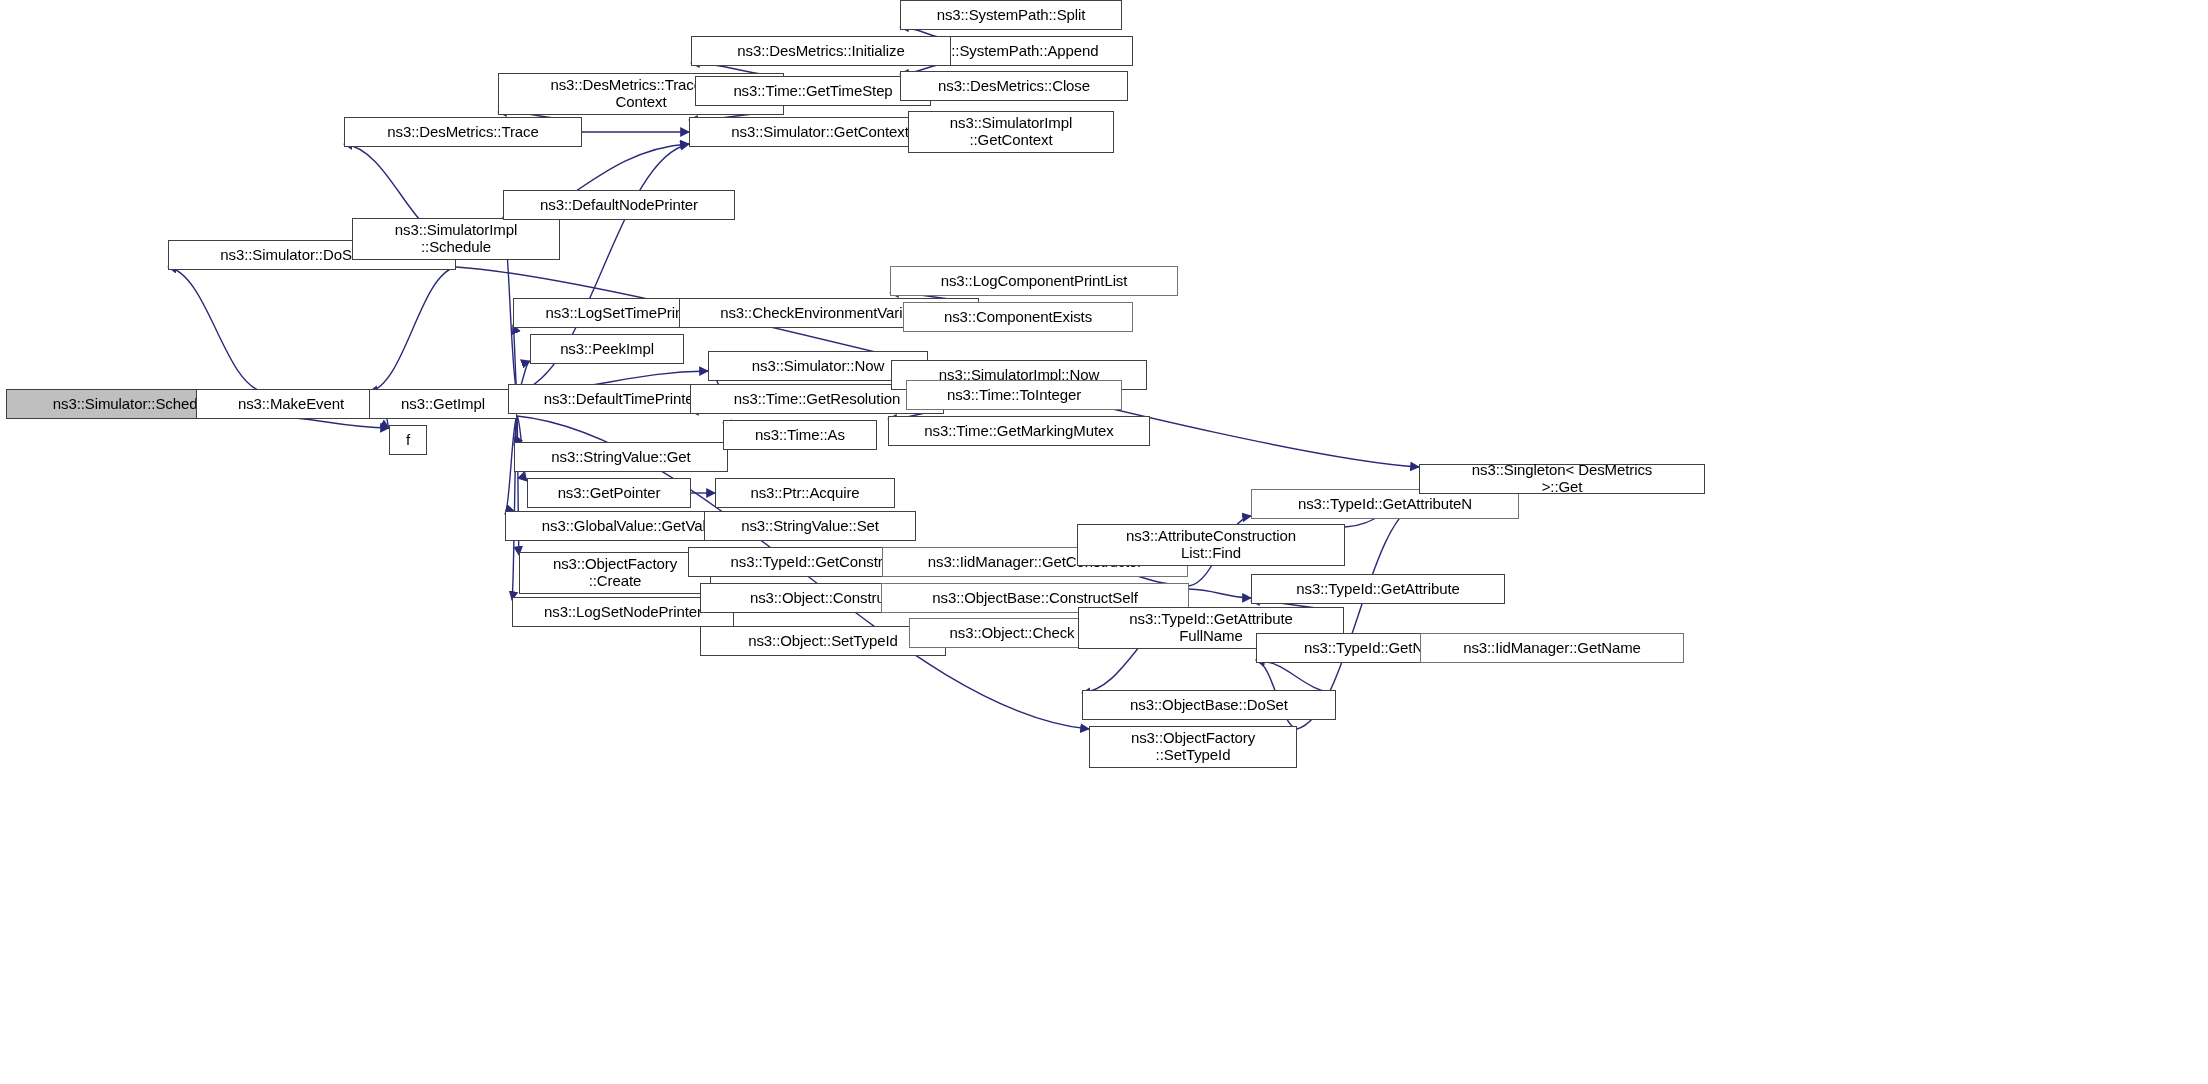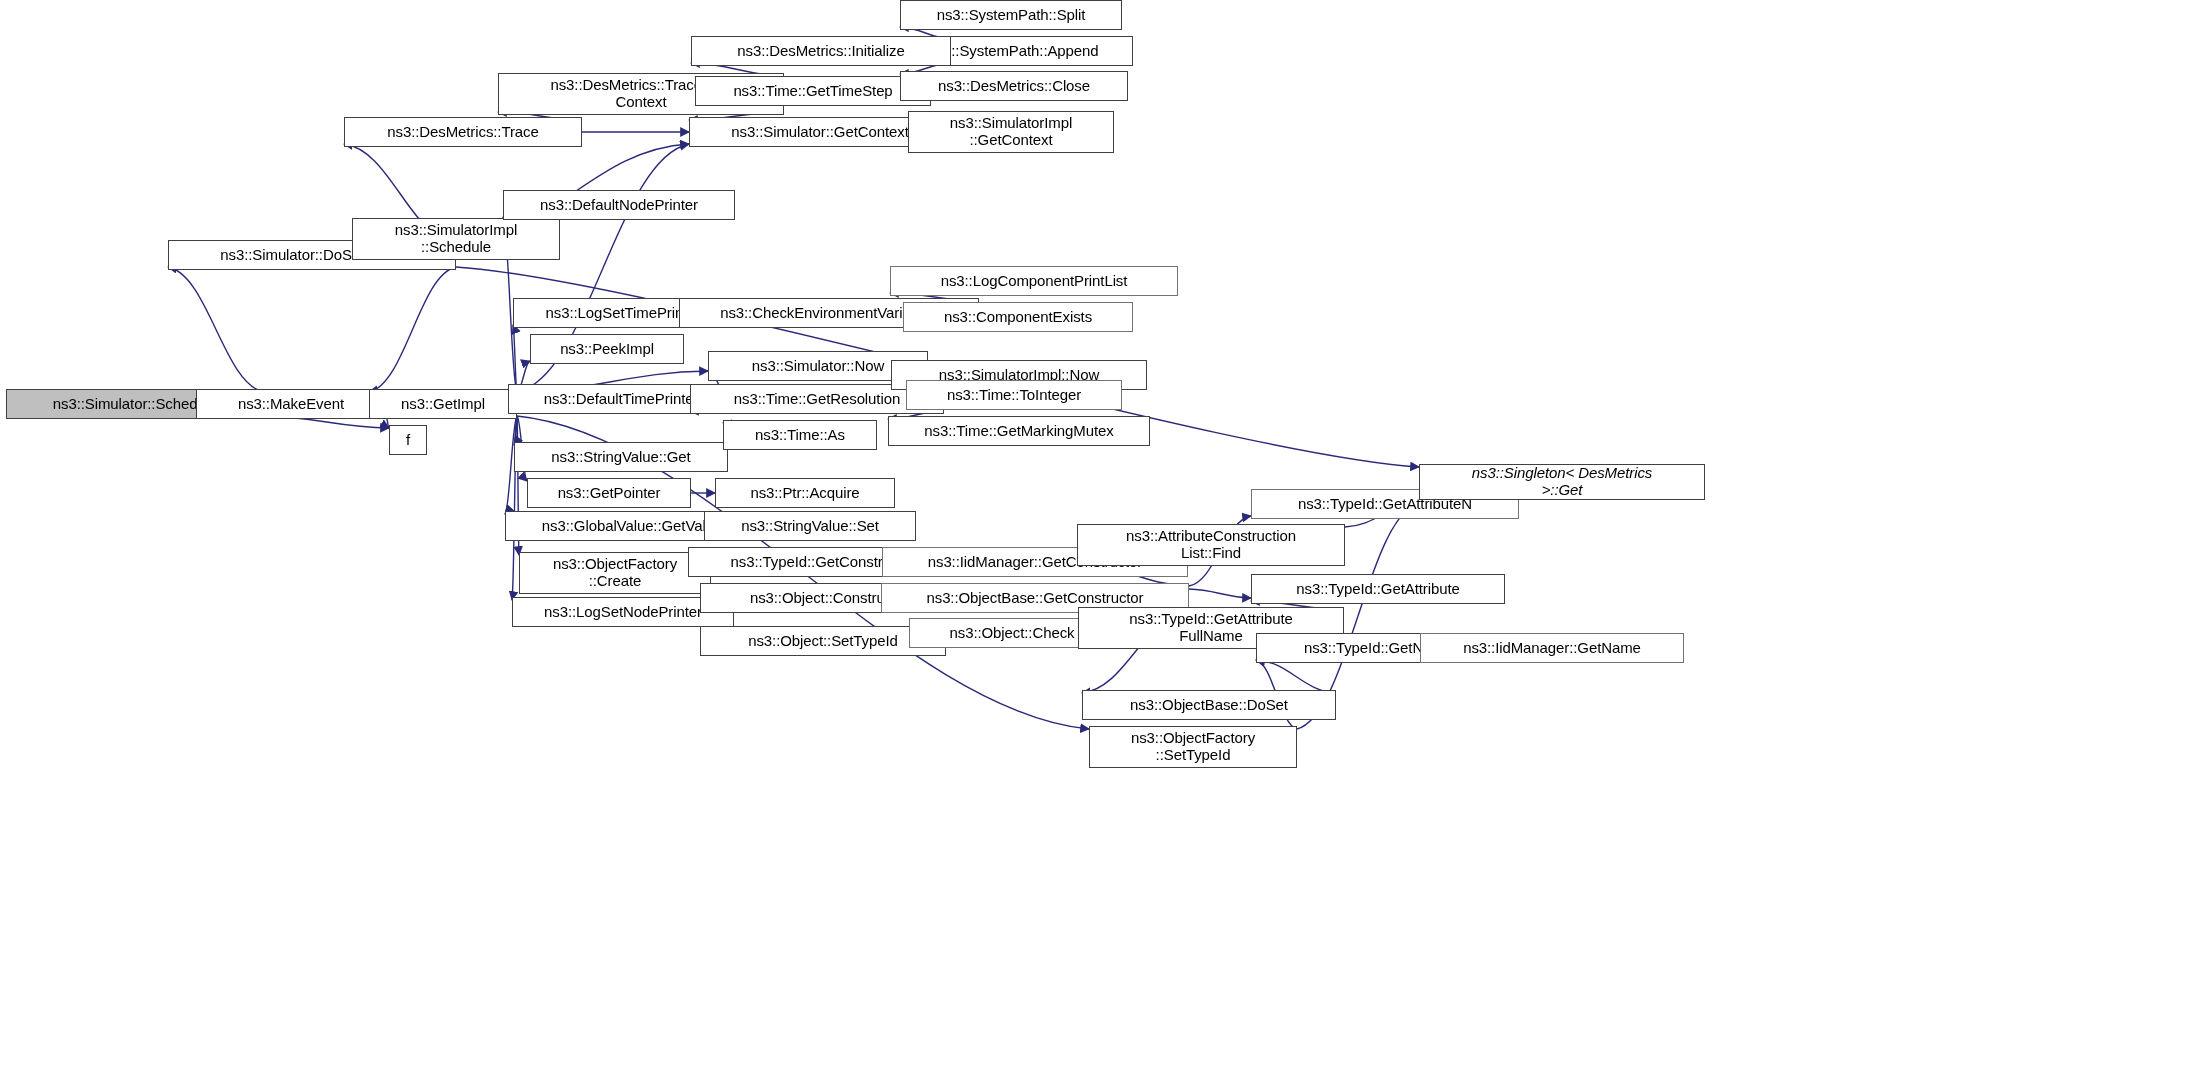--- a/index.html
+++ b/index.html
@@ -163,29 +163,29 @@
       <div class="node" style="left: 900px; top: 71px; width: 228px; height: 30px;"><span class="node-label">ns3::DesMetrics::Close</span></div>
       <div class="node" style="left: 691px; top: 36px; width: 260px; height: 30px;"><span class="node-label">ns3::DesMetrics::Initialize</span></div>
       <div class="node" style="left: 908px; top: 111px; width: 206px; height: 42px;"><span class="node-label">ns3::SimulatorImpl
 ::GetContext</span></div>
       <div class="node red" style="left: 890px; top: 266px; width: 288px; height: 30px;"><span class="node-label">ns3::LogComponentPrintList</span></div>
       <div class="node red" style="left: 903px; top: 302px; width: 230px; height: 30px;"><span class="node-label">ns3::ComponentExists</span></div>
       <div class="node" style="left: 891px; top: 360px; width: 256px; height: 30px;"><span class="node-label">ns3::SimulatorImpl::Now</span></div>
       <div class="node red" style="left: 906px; top: 380px; width: 216px; height: 30px;"><span class="node-label">ns3::Time::ToInteger</span></div>
       <div class="node" style="left: 888px; top: 416px; width: 262px; height: 30px;"><span class="node-label">ns3::Time::GetMarkingMutex</span></div>
       <div class="node red" style="left: 882px; top: 547px; width: 306px; height: 30px;"><span class="node-label">ns3::IidManager::GetConstructor</span></div>
-      <div class="node red" style="left: 881px; top: 583px; width: 308px; height: 30px;"><span class="node-label">ns3::ObjectBase::GetConstructor</span></div>
+      <div class="node red" style="left: 881px; top: 583px; width: 308px; height: 30px;"><span class="node-label">ns3::ObjectBase::ConstructSelf</span></div>
       <div class="node red" style="left: 909px; top: 618px; width: 206px; height: 30px;"><span class="node-label">ns3::Object::Check</span></div>
       <div class="node" style="left: 1077px; top: 524px; width: 268px; height: 42px;"><span class="node-label">ns3::AttributeConstruction
 List::Find</span></div>
       <div class="node" style="left: 1078px; top: 607px; width: 266px; height: 42px;"><span class="node-label">ns3::TypeId::GetAttribute
 FullName</span></div>
       <div class="node" style="left: 1082px; top: 690px; width: 254px; height: 30px;"><span class="node-label">ns3::ObjectBase::DoSet</span></div>
       <div class="node" style="left: 1089px; top: 726px; width: 208px; height: 42px;"><span class="node-label">ns3::ObjectFactory
 ::SetTypeId</span></div>
       <div class="node" style="left: 1251px; top: 574px; width: 254px; height: 30px;"><span class="node-label">ns3::TypeId::GetAttribute</span></div>
       <div class="node" style="left: 1256px; top: 633px; width: 244px; height: 30px;"><span class="node-label">ns3::TypeId::GetName</span></div>
       <div class="node red" style="left: 1251px; top: 489px; width: 268px; height: 30px;"><span class="node-label">ns3::TypeId::GetAttributeN</span></div>
-      <div class="node" style="left: 1419px; top: 464px; width: 286px; height: 36px; font-style: italic;"><span class="node-label">ns3::Singleton&lt; DesMetrics
+      <div class="node" style="left: 1419px; top: 464px; width: 286px; height: 30px;"><span class="node-label">ns3::Singleton&lt; DesMetrics
 &gt;::Get</span></div>
       <div class="node red" style="left: 1420px; top: 633px; width: 264px; height: 30px;"><span class="node-label">ns3::IidManager::GetName</span></div>
     </div>
 </div>
 
 </body></html>

